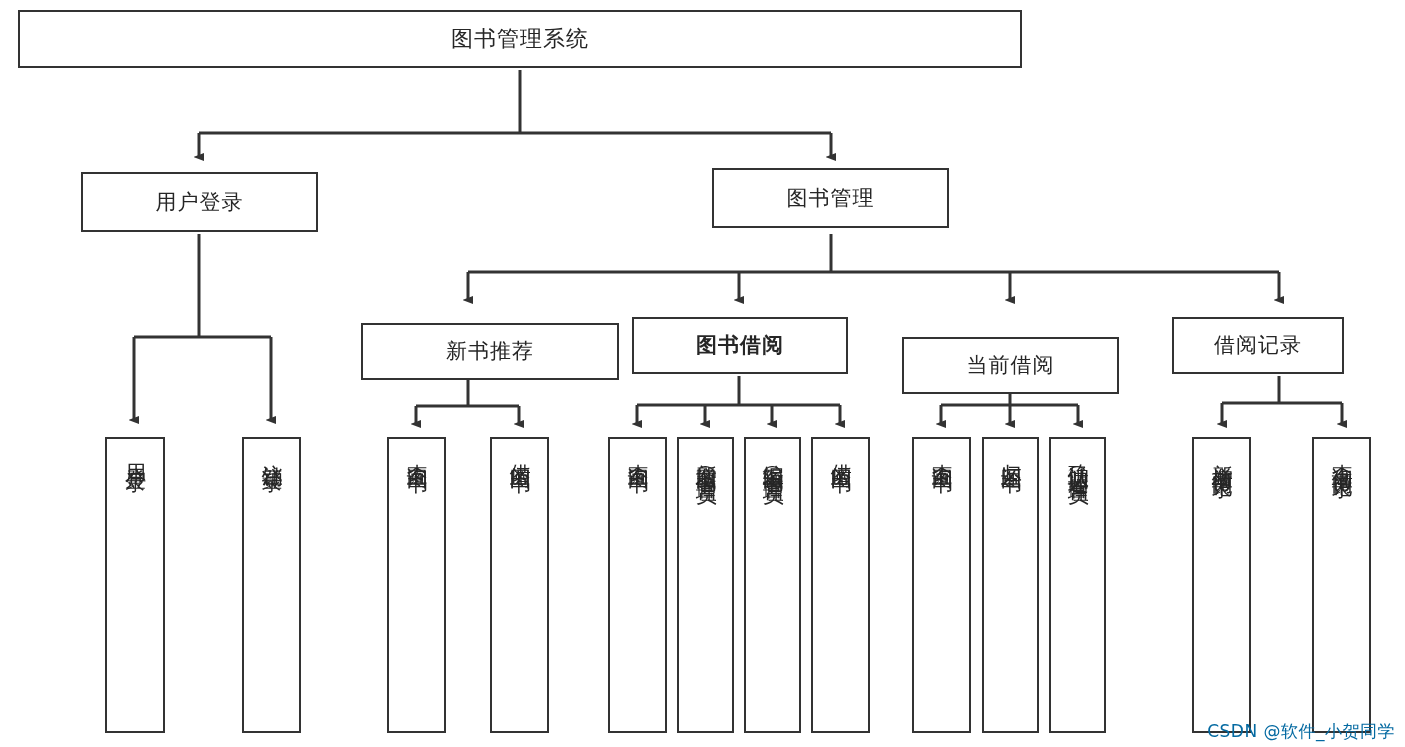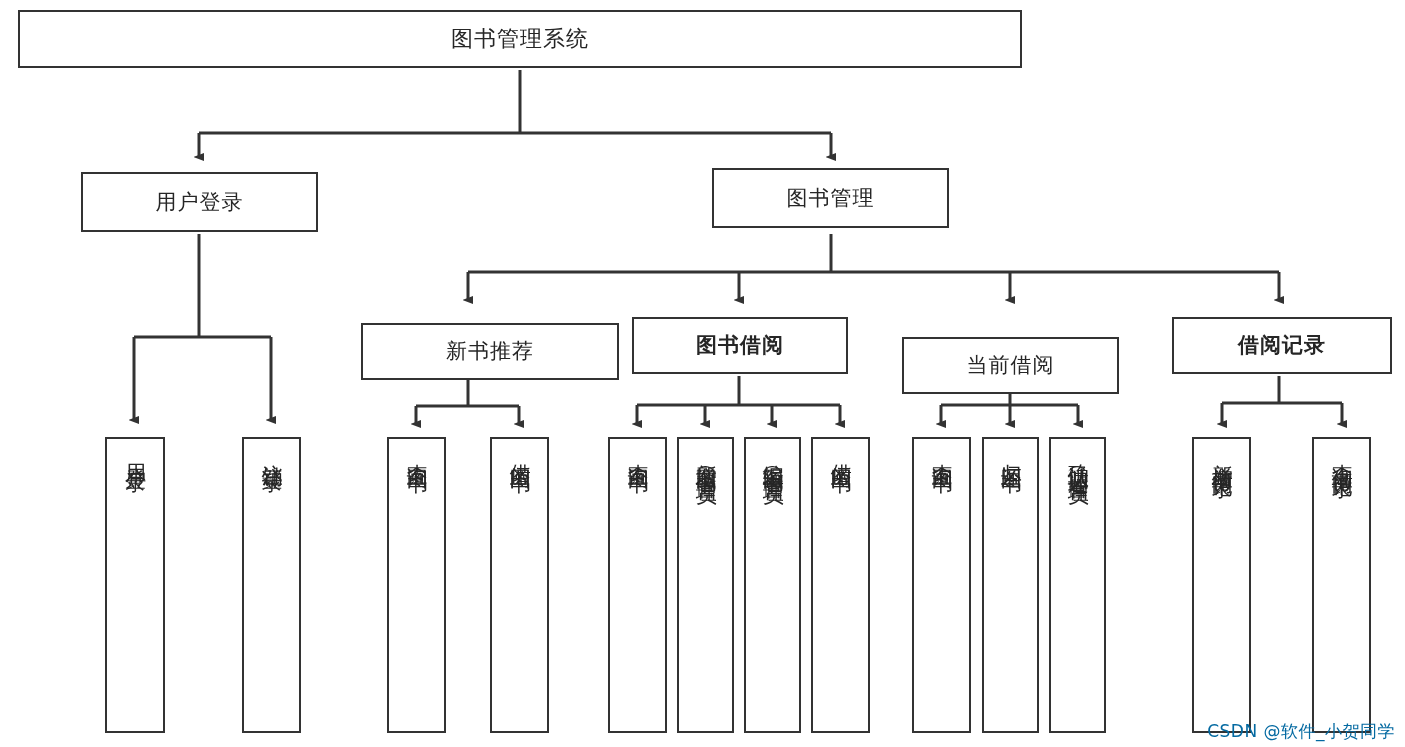--- a/index.html
+++ b/index.html
@@ -142,21 +142,21 @@
   </div>
 
   <div class="node" style="left:632px; top:317px; width:216px; height:57px;font-weight:bold;">
     <span class="label">图书借阅</span>
   </div>
 
   <div class="node" style="left:902px; top:317px; width:217px; height:57px;margin-top:20px;">
     <span class="label">当前借阅</span>
   </div>
 
-  <div class="node" style="left:1172px; top:317px; width:220px; height:57px;font-weight:bold;">
+  <div class="node" style="left:1172px; top:317px; width:172px; height:57px;">
     <span class="label">借阅记录</span>
   </div>
 
   <div class="node leaf" style="left:105px; top:437px; width:60px; height:296px;">
     <span class="label">用户登录</span>
   </div>
 
   <div class="node leaf" style="left:242px; top:437px; width:59px; height:296px;">
     <span class="label">注销登录</span>
   </div>

